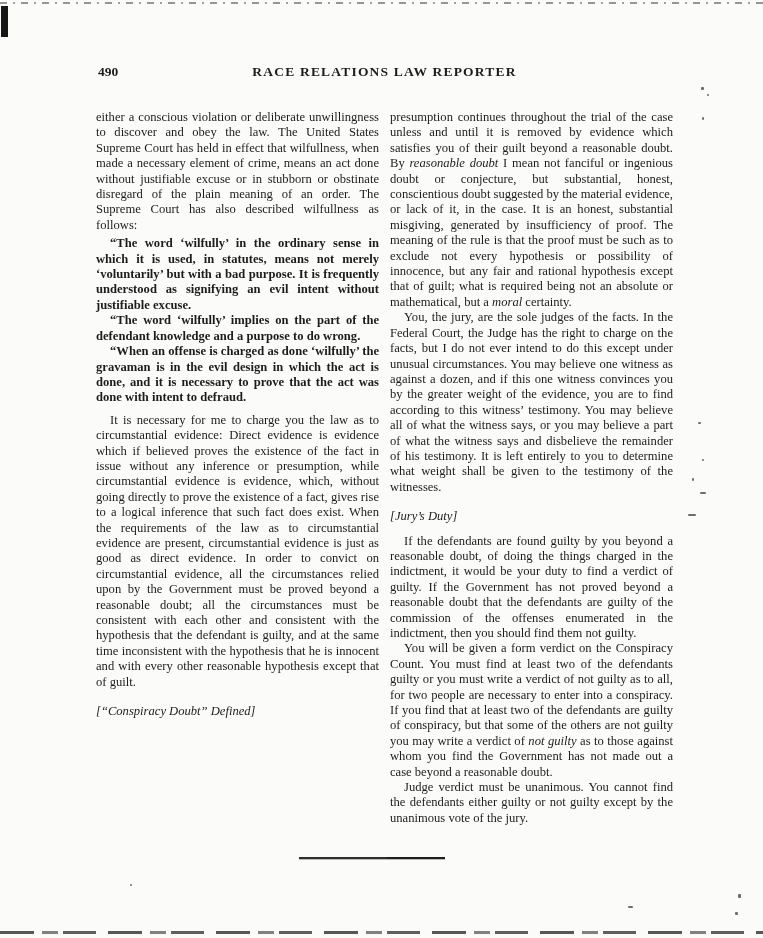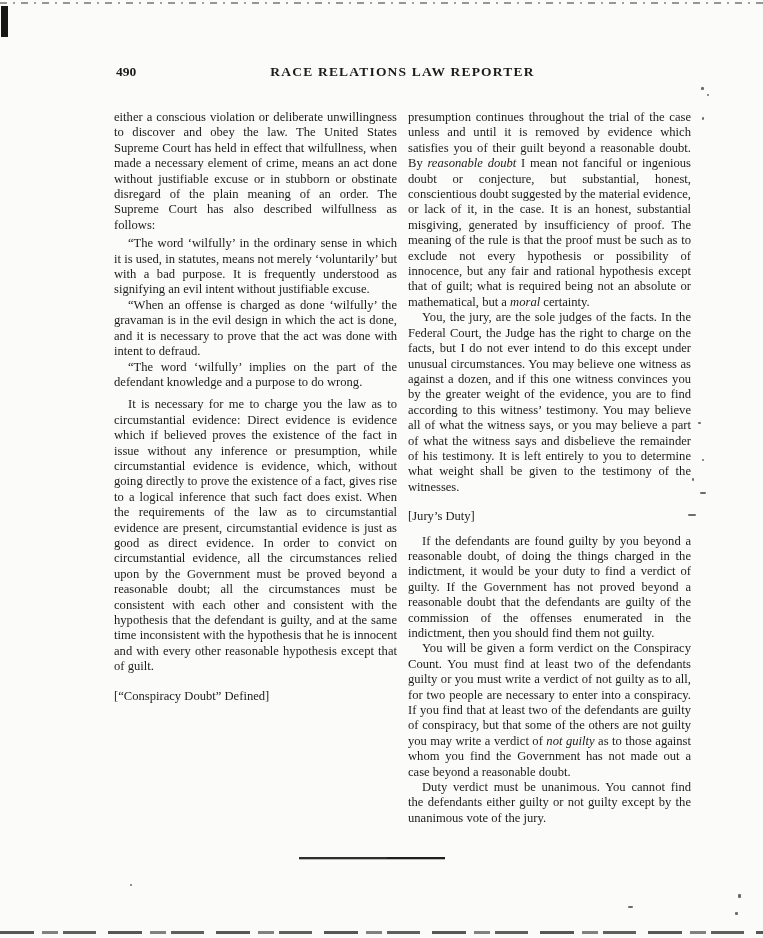--- a/index.html
+++ b/index.html
@@ -17,21 +17,21 @@
   }
   .edge-bottom{
     position:absolute;bottom:4px;left:0;width:763px;height:3px;
     background:repeating-linear-gradient(90deg,#3a3a3a 0 34px,transparent 34px 42px,#6b6b6b 42px 58px,transparent 58px 63px,#444 63px 96px,transparent 96px 108px);
     opacity:.85;
   }
   .corner-bar{
     position:absolute;left:1px;top:6px;width:7px;height:31px;background:#161616;
   }
   .page-body{
-    position:absolute;left:114px;top:64px;width:577px;
+    position:absolute;left:96px;top:64px;width:577px;
   }
   .page-header{
     position:relative;height:22px;margin-bottom:24px;
   }
   .page-number{
     position:absolute;left:2px;top:0;
     font-weight:bold;font-size:13.5px;
   }
   .journal-title{
     text-align:center;
@@ -42,22 +42,23 @@
     width:283px;
     font-size:12.6px;line-height:15.4px;
     text-align:justify;
   }
   .col p{margin:0;text-indent:14px;}
   .col p.noindent{text-indent:0;}
   .quote{
     margin-left:13px;
     text-indent:13px;
   }
-  .quote-group{margin-top:3px;margin-bottom:7px;}
+  .quote-group{margin-top:3px;margin-bottom:7px;font-weight:bold;}
   .section-heading{
+    font-style:italic;
     margin:14px 0 9px 0 !important;
     text-indent:0 !important;
     text-align:left;
   }
   .footnote-rule{
     position:absolute;left:299px;top:857px;width:146px;height:2px;
     background:linear-gradient(90deg,#2e2e2e 0 60%,#1f1f1f 60% 100%);
     box-shadow:0 1px 0 rgba(120,120,120,.5);
   }
   .speck{position:absolute;background:#6d6d6d;border-radius:1px;}
@@ -74,34 +75,34 @@
     <span class="page-number">490</span>
     <div class="journal-title">RACE RELATIONS LAW REPORTER</div>
   </div>
 
   <div class="columns">
 
     <div class="col">
       <p class="noindent"><span>either a conscious violation or deliberate unwillingness to discover and obey the law.  The United States Supreme Court has held in effect that wilfullness, when made a necessary element of crime, means an act done without justifiable excuse or in stubborn or obstinate disregard of the plain meaning of an order.  The Supreme Court has also described wilfullness as follows:</span></p>
       <div class="quote-group">
         <p class="quote"><span>“The word ‘wilfully’ in the ordinary sense in which it is used, in statutes, means not merely ‘voluntarily’ but with a bad purpose. It is frequently understood as signifying an evil intent without justifiable excuse.</span></p>
+        <p class="quote"><span>“The word ‘wilfully’ implies on the part of the defendant knowledge and a purpose to do wrong.</span></p>
         <p class="quote"><span>“When an offense is charged as done ‘wilfully’ the gravaman is in the evil design in which the act is done, and it is necessary to prove that the act was done with intent to defraud.</span></p>
-        <p class="quote"><span>“The word ‘wilfully’ implies on the part of the defendant knowledge and a purpose to do wrong.</span></p>
       </div>
       <p><span>It is necessary for me to charge you the law as to circumstantial evidence:  Direct evidence is evidence which if believed proves the existence of the fact in issue without any inference or presumption, while circumstantial evidence is evidence, which, without going directly to prove the existence of a fact, gives rise to a logical inference that such fact does exist.  When the requirements of the law as to circumstantial evidence are present, circumstantial evidence is just as good as direct evidence.  In order to convict on circumstantial evidence, all the circumstances relied upon by the Government must be proved beyond a reasonable doubt; all the circumstances must be consistent with each other and consistent with the hypothesis that the defendant is guilty, and at the same time inconsistent with the hypothesis that he is innocent and with every other reasonable hypothesis except that of guilt.</span></p>
       <p class="section-heading">[“Conspiracy Doubt” Defined]</p>
     </div>
 
     <div class="col">
       <p class="noindent"><span>presumption continues throughout the trial of the case unless and until it is removed by evidence which satisfies you of their guilt beyond a reasonable doubt.  By </span><i>reasonable doubt</i><span> I mean not fanciful or ingenious doubt or conjecture, but substantial, honest, conscientious doubt suggested by the material evidence, or lack of it, in the case.  It is an honest, substantial misgiving, generated by insufficiency of proof.  The meaning of the rule is that the proof must be such as to exclude not every hypothesis or possibility of innocence, but any fair and rational hypothesis except that of guilt; what is required being not an absolute or mathematical, but a </span><i>moral</i><span> certainty.</span></p>
       <p><span>You, the jury, are the sole judges of the facts. In the Federal Court, the Judge has the right to charge on the facts, but I do not ever intend to do this except under unusual circumstances. You may believe one witness as against a dozen, and if this one witness convinces you by the greater weight of the evidence, you are to find according to this witness’ testimony.  You may believe all of what the witness says, or you may believe a part of what the witness says and disbelieve the remainder of his testimony.  It is left entirely to you to determine what weight shall be given to the testimony of the witnesses.</span></p>
       <p class="section-heading">[Jury’s Duty]</p>
       <p><span>If the defendants are found guilty by you beyond a reasonable doubt, of doing the things charged in the indictment, it would be your duty to find a verdict of guilty.  If the Government has not proved beyond a reasonable doubt that the defendants are guilty of the commission of the offenses enumerated in the indictment, then you should find them not guilty.</span></p>
       <p><span>You will be given a form verdict on the Conspiracy Count.  You must find at least two of the defendants guilty or you must write a verdict of not guilty as to all, for two people are necessary to enter into a conspiracy.  If you find that at least two of the defendants are guilty of conspiracy, but that some of the others are not guilty you may write a verdict of </span><i>not guilty</i><span> as to those against whom you find the Government has not made out a case beyond a reasonable doubt.</span></p>
-      <p><span>Duty verdict must be unanimous.  You cannot find the defendants either guilty or not guilty except by the unanimous vote of the jury.</span></p>
+      <p><span>Judge verdict must be unanimous.  You cannot find the defendants either guilty or not guilty except by the unanimous vote of the jury.</span></p>
     </div>
 
   </div>
 </div>
 
 <div class="footnote-rule"></div>
 
 <div class="speck" style="left:701px;top:87px;width:3px;height:3px;"></div>
 <div class="speck" style="left:707px;top:94px;width:2px;height:2px;"></div>
 <div class="speck" style="left:702px;top:117px;width:2px;height:3px;"></div>

